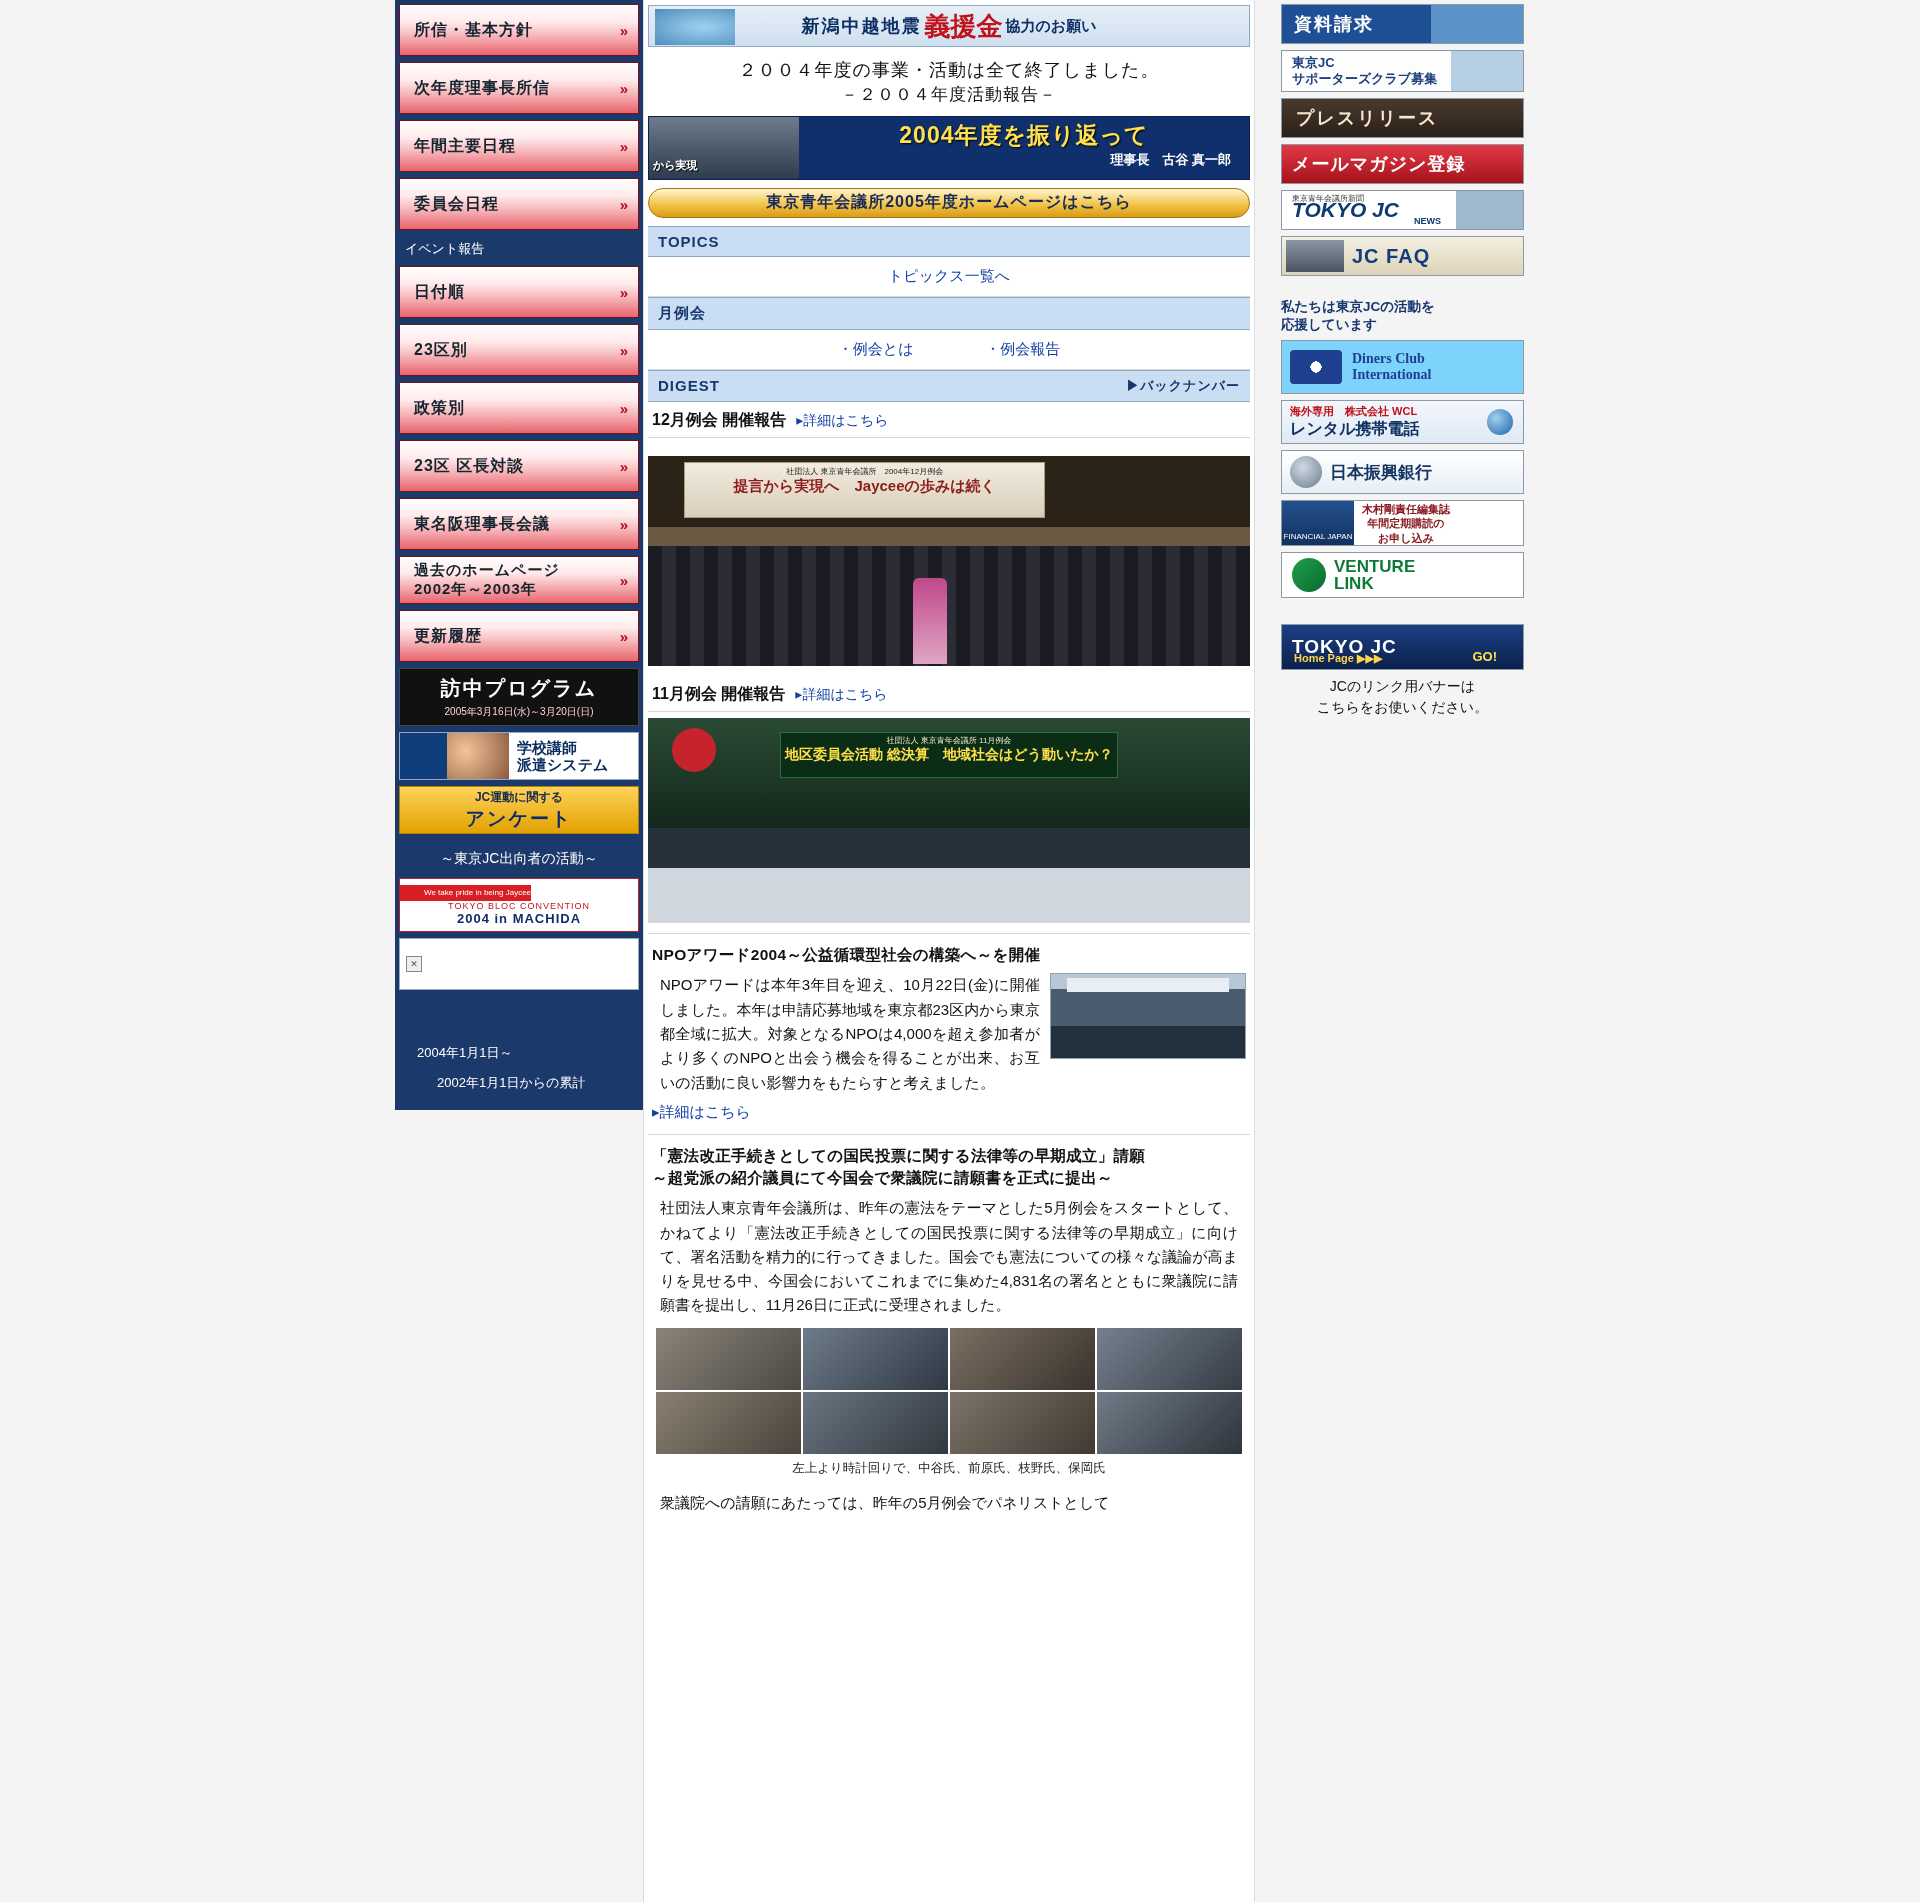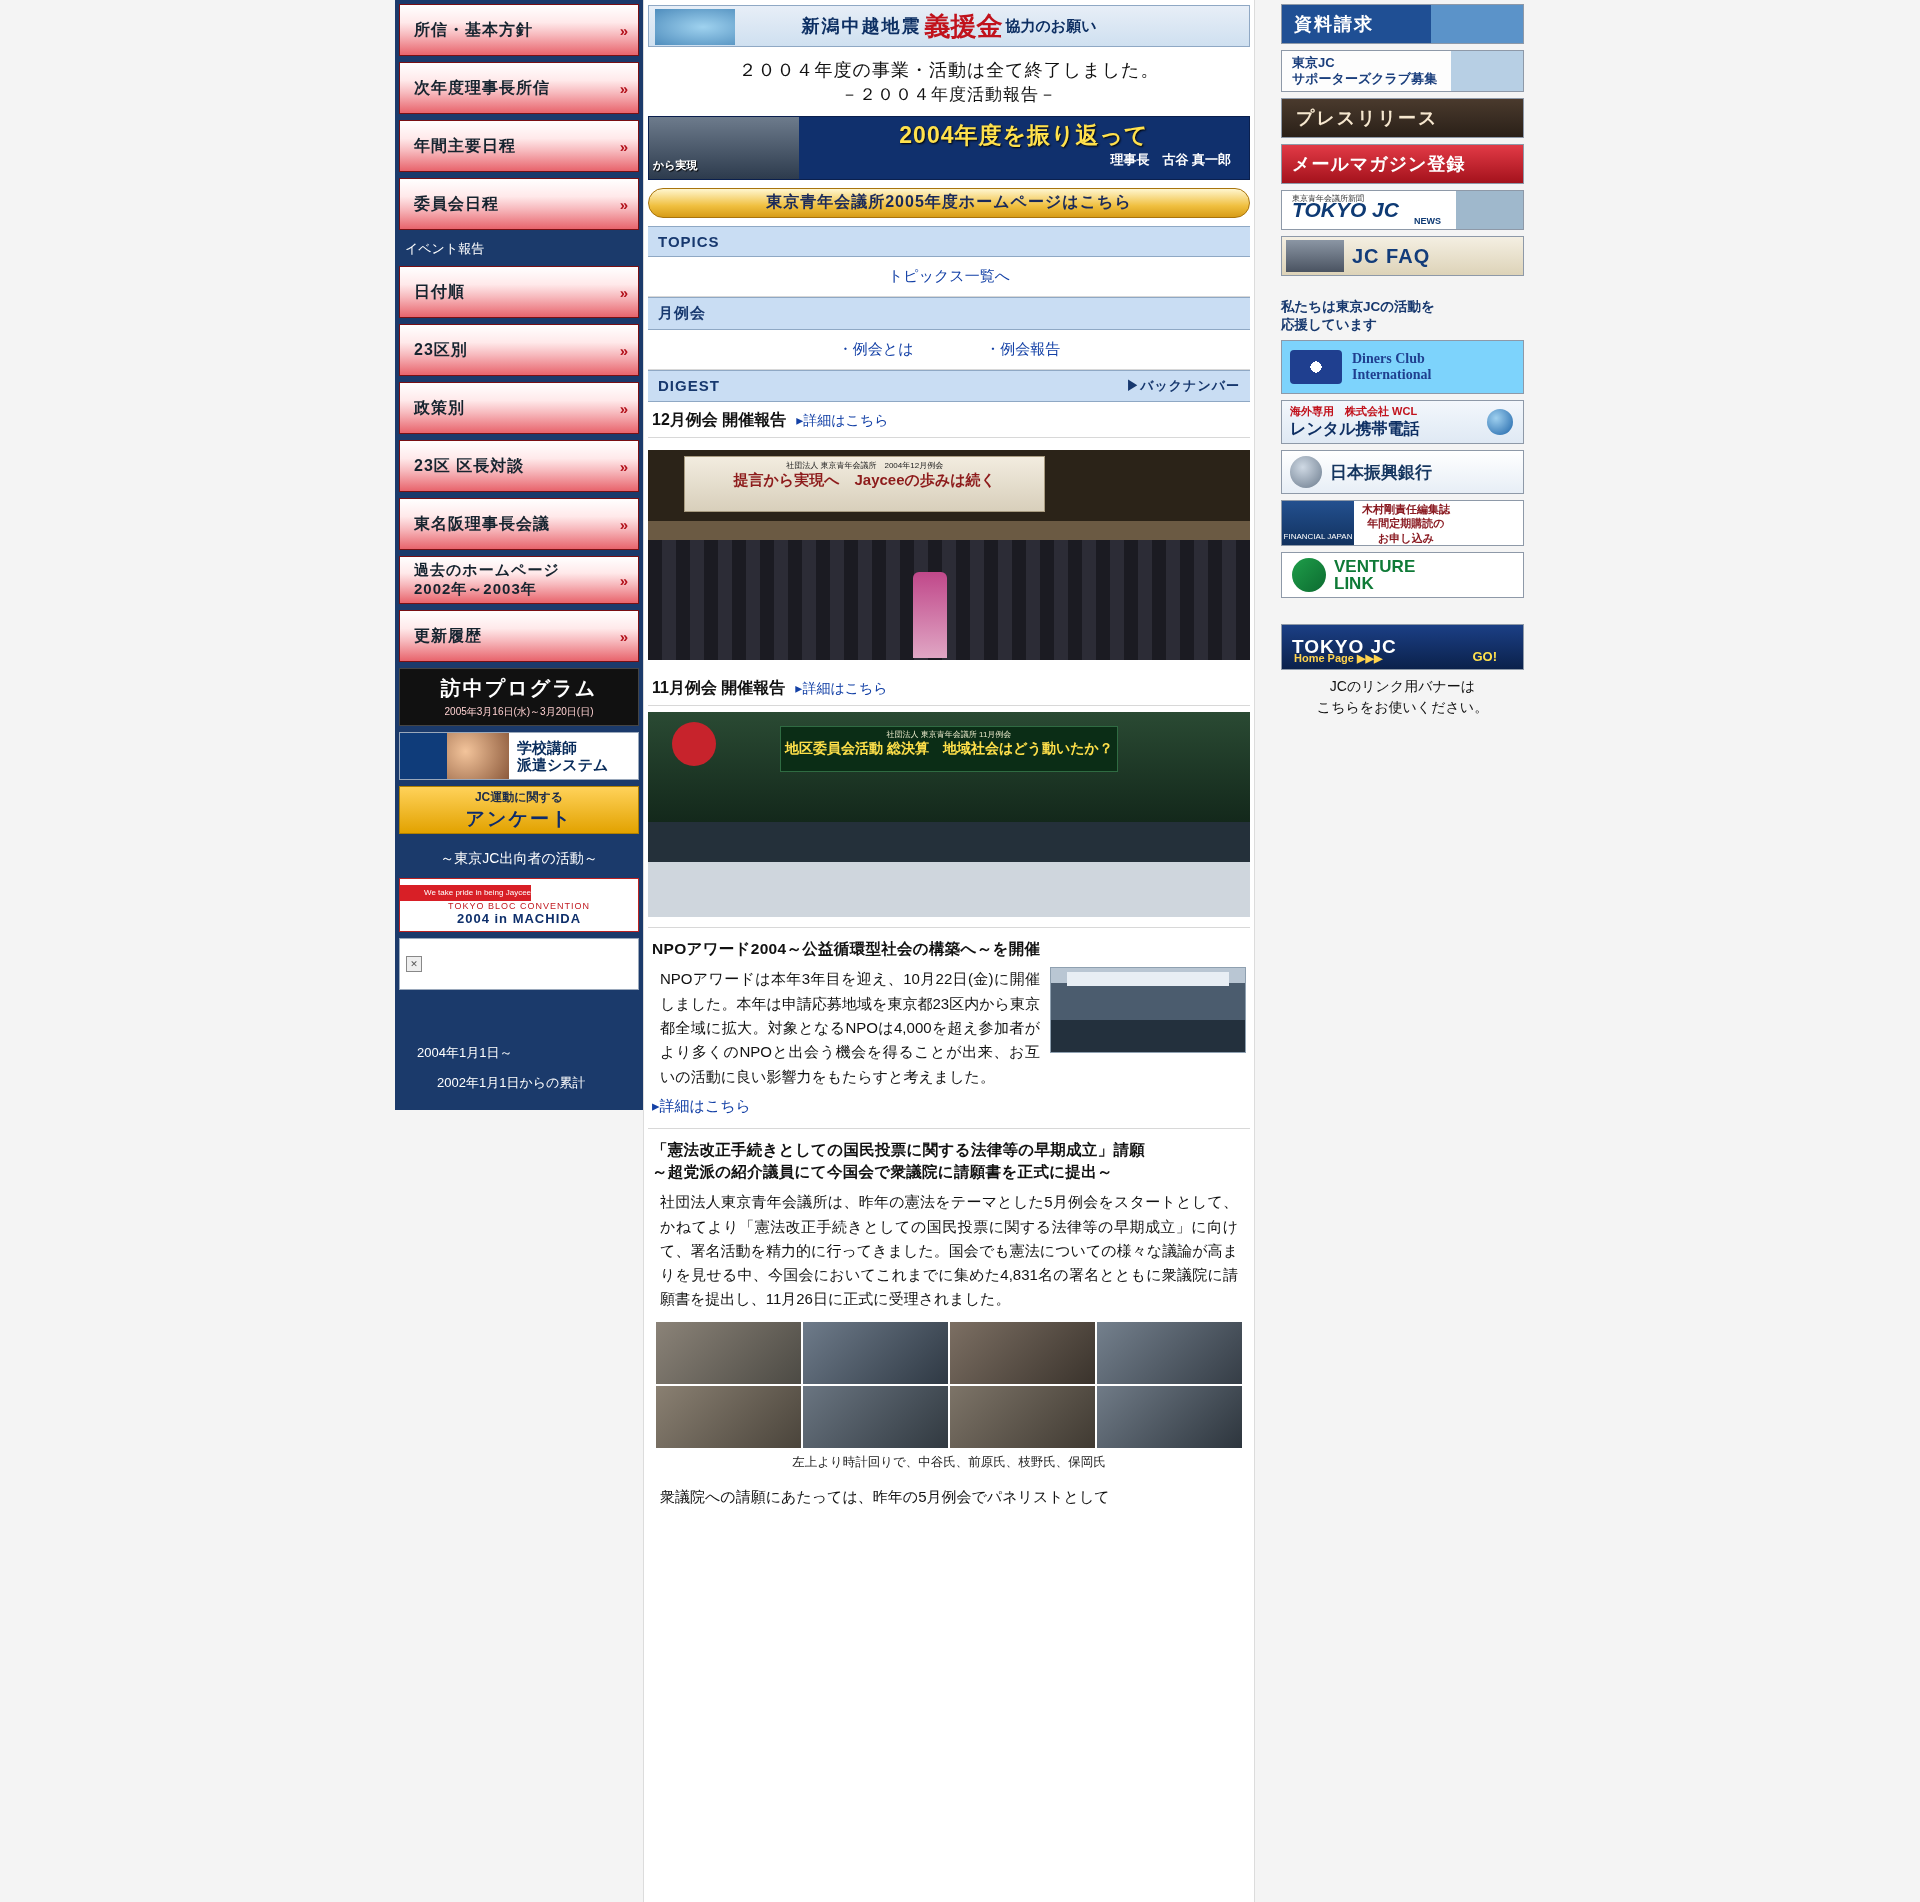--- a/index.html
+++ b/index.html
@@ -203,21 +203,21 @@
   .linkrow a { color: #1340a6; text-decoration: none; font-size: 15px; cursor: pointer; }
   .linkrow.two a { margin: 12px 34px; }
   .digesthdr {
     margin: 0 4px; padding: 8px 4px 6px;
     border-bottom: 1px solid #d8d8d8;
     display: flex; align-items: baseline; gap: 10px;
   }
   .digesthdr .title { font-weight: bold; font-size: 16px; color: #111; }
   .digesthdr .more { color: #1340a6; font-size: 14px; cursor: pointer; }
   .photo {
-    margin: 12px 4px 10px 4px; height: 210px; position: relative; overflow: hidden;
+    margin: 18px 4px 10px 4px; height: 210px; position: relative; overflow: hidden;
     background: #14110e;
   }
   .photo .stagebg {
     position: absolute; inset: 0;
     background: linear-gradient(to bottom, #2b2318 0 34%, #6b5a43 34% 58%, #3a2f22 58% 100%);
   }
   .photo .banner1 {
     position: absolute; left: 6%; top: 6px; width: 60%; height: 56px;
     background: linear-gradient(to bottom,#f2ecdf,#d8cfbb);
     border: 1px solid #a89b80;

